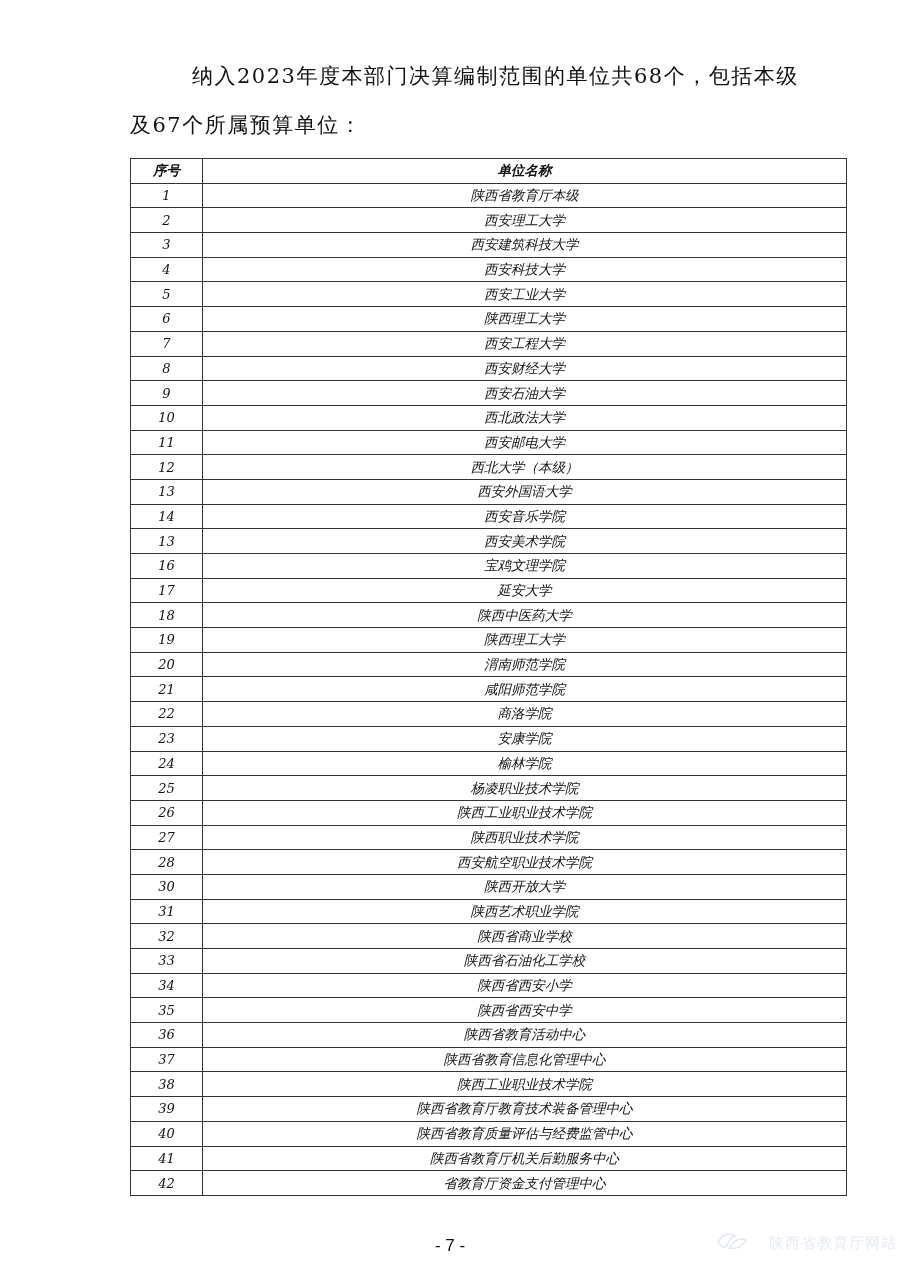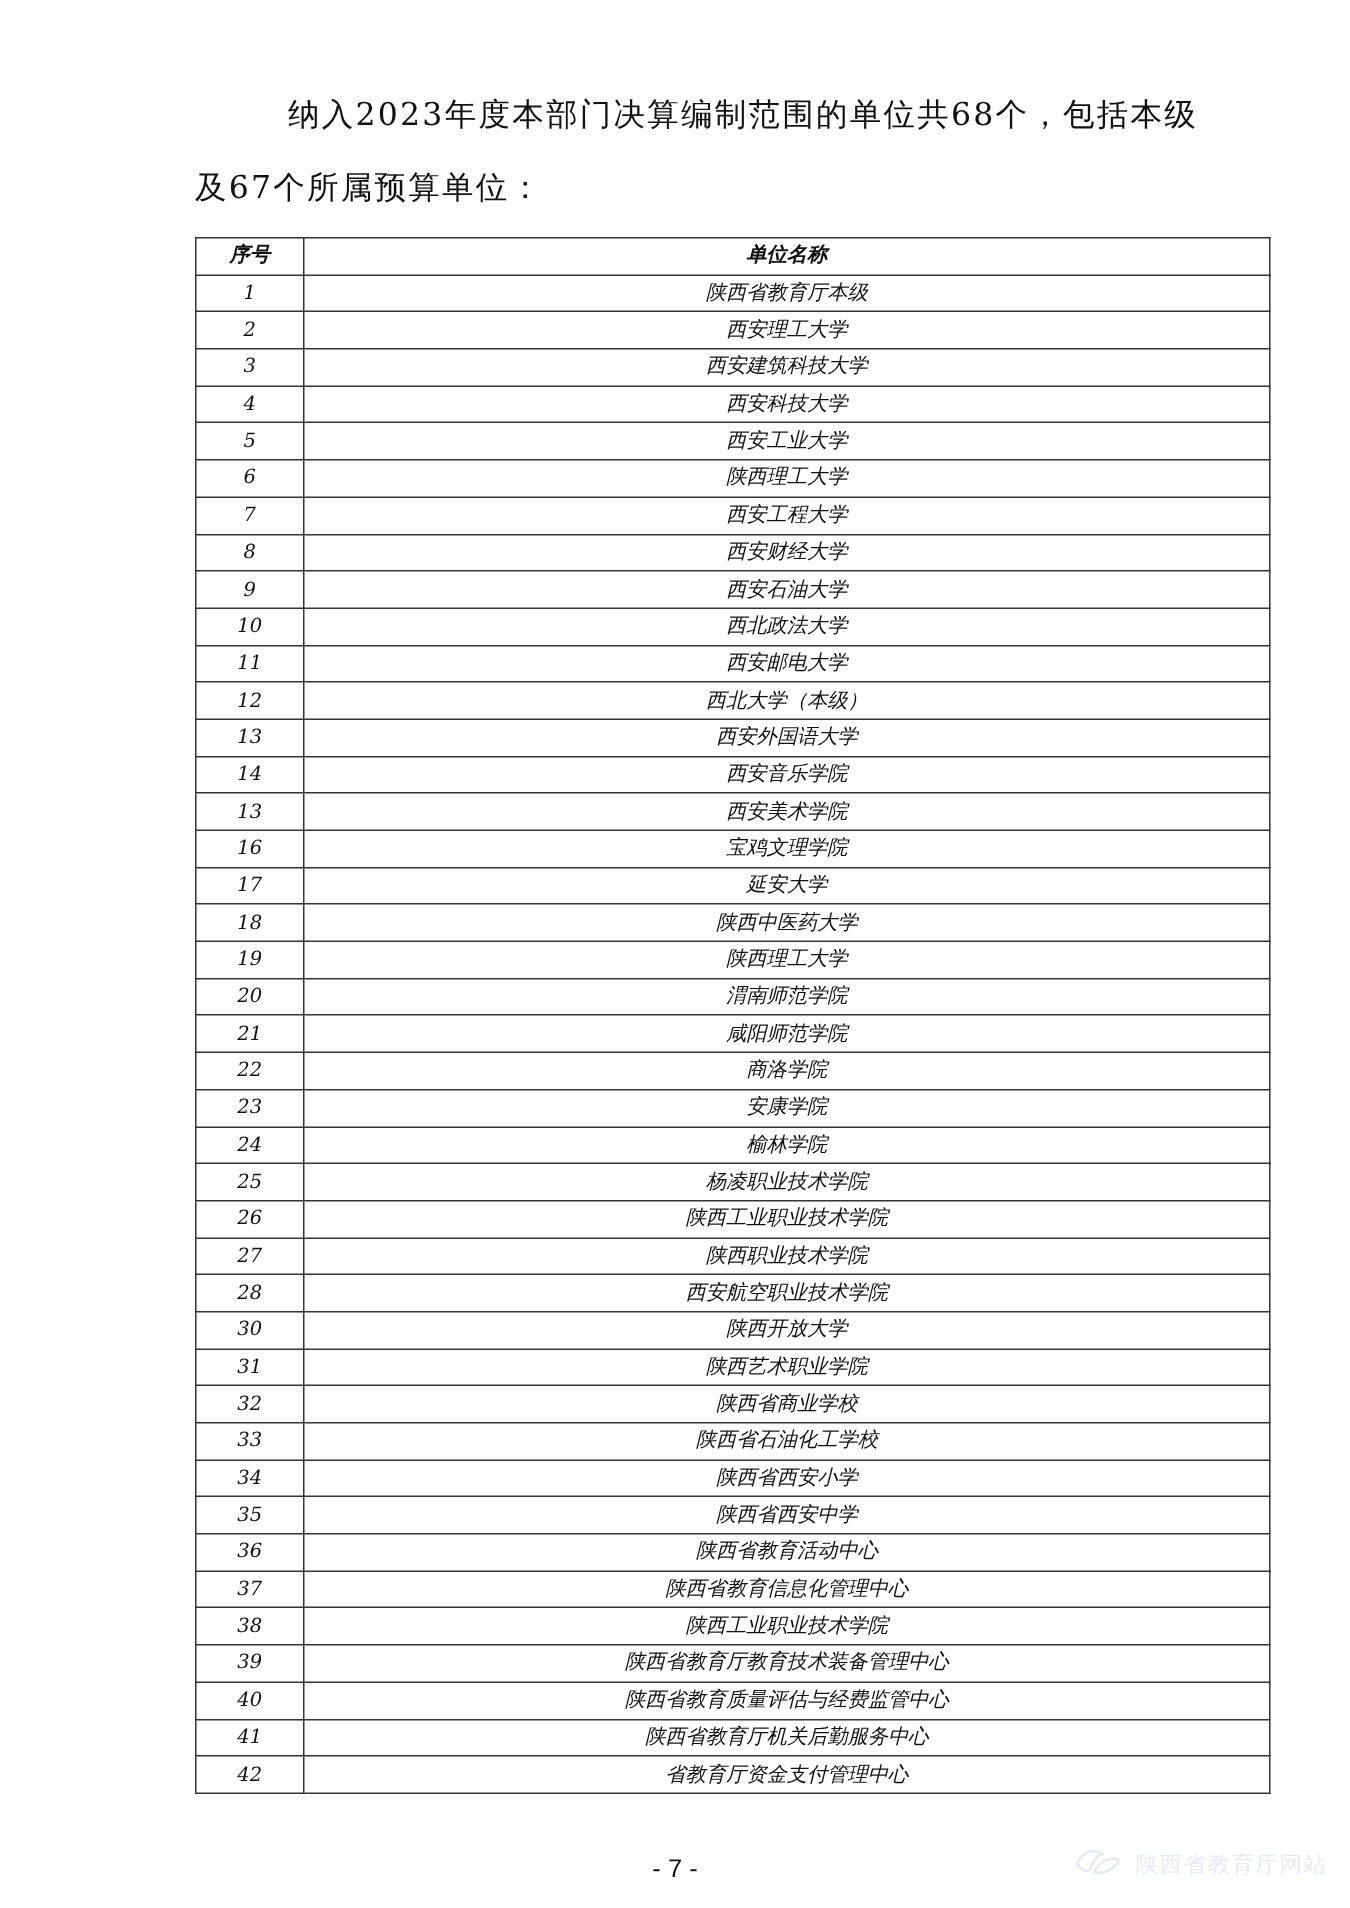--- a/index.html
+++ b/index.html
@@ -29,21 +29,21 @@
     }
     table.units col.c1 { width: 72px; }
     table.units td.idx { font-size: 13px; }
     .footer {
       position: absolute; top: 1236px; left: 0; width: 900px; text-align: center;
       font-family: "Liberation Sans", "DejaVu Sans", sans-serif; font-size: 17px;
     }
     .watermark {
       position: absolute; left: 715px; top: 1228px;
       font-family: "DejaVu Serif", serif; font-size: 15px; color: #e6eaf2;
-      letter-spacing: 1px; white-space: nowrap; display: flex; align-items: center; gap: 8px;
+      letter-spacing: 1px; white-space: nowrap; display: flex; align-items: center; gap: 20px;
     }
     .watermark svg { width: 34px; height: 26px; }
   </style>
 </head>
 <body>
 
 <div class="intro">
   <div class="line1">纳入2023年度本部门决算编制范围的单位共68个，包括本级</div>
   <div class="line2">及67个所属预算单位：</div>
 </div>

